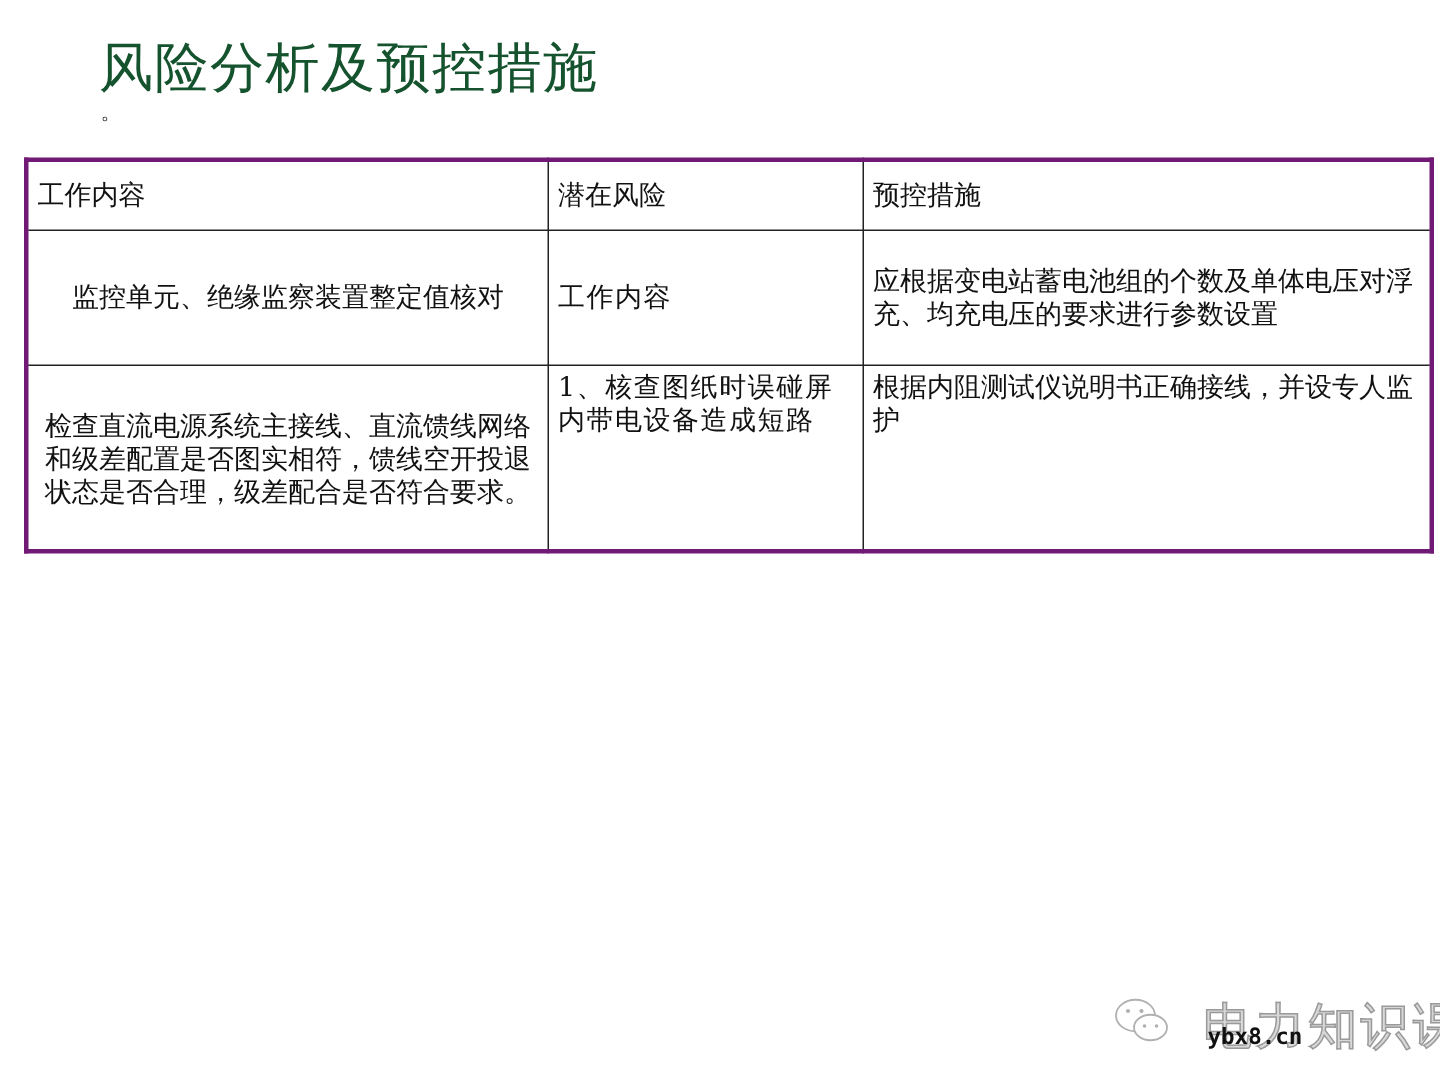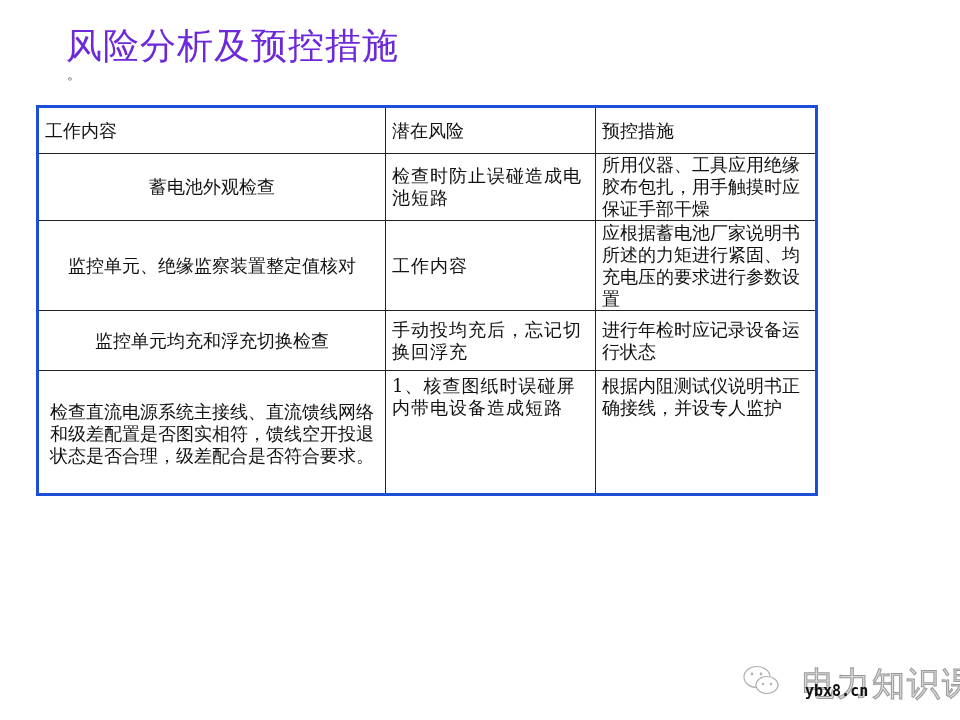--- a/index.html
+++ b/index.html
@@ -14,41 +14,40 @@
       overflow: hidden;
       font-family: "DejaVu Serif", "Liberation Serif", serif;
       color: #111;
     }
     .slide-title {
       position: absolute;
       left: 66px;
       top: 24px;
       font-size: 36px;
       line-height: 44px;
-      color: #6d28d9;
+      color: #14532d;
       font-family: "DejaVu Sans", "Liberation Sans", sans-serif;
       letter-spacing: 1px;
       white-space: nowrap;
     }
     .title-dot {
       position: absolute;
       left: 67px;
       top: 66px;
       font-size: 14px;
       color: #222;
     }
     table.risk-table {
       position: absolute;
       left: 16px;
       top: 105px;
-      width: 782px;
+      width: 940px;
       border-collapse: collapse;
-      border: 3px solid #1d4ed8;
+      border: 3px solid #701a75;
       table-layout: fixed;
-      margin-left: 20px;
     }
     table.risk-table td, table.risk-table th {
       border: 1px solid #222;
       font-size: 18px;
       line-height: 22px;
       font-weight: normal;
       padding: 0 6px;
       vertical-align: middle;
       word-break: break-all;
     }
@@ -121,34 +120,24 @@
     <col class="col3">
   </colgroup>
   <thead>
     <tr>
       <th class="h1">工作内容</th>
       <th class="h2">潜在风险</th>
       <th class="h3">预控措施</th>
     </tr>
   </thead>
   <tbody>
-    <tr class="r1">
-      <td class="c-work">蓄电池外观检查</td>
-      <td class="c-risk">检查时防止误碰造成电池短路</td>
-      <td class="c-measure">所用仪器、工具应用绝缘胶布包扎，用手触摸时应保证手部干燥</td>
-    </tr>
     <tr class="r4">
       <td class="c-work">监控单元、绝缘监察装置整定值核对</td>
       <td class="c-risk">工作内容</td>
-      <td class="c-measure">应根据蓄电池厂家说明书所述的力矩进行紧固、均充电压的要求进行参数设置</td>
-    </tr>
-    <tr class="r5">
-      <td class="c-work">监控单元均充和浮充切换检查</td>
-      <td class="c-risk">手动投均充后，忘记切换回浮充</td>
-      <td class="c-measure">进行年检时应记录设备运行状态</td>
+      <td class="c-measure">应根据变电站蓄电池组的个数及单体电压对浮充、均充电压的要求进行参数设置</td>
     </tr>
     <tr class="r6">
       <td class="c-work">检查直流电源系统主接线、直流馈线网络和级差配置是否图实相符，馈线空开投退状态是否合理，级差配合是否符合要求。</td>
       <td class="c-risk">1、核查图纸时误碰屏内带电设备造成短路</td>
       <td class="c-measure">根据内阻测试仪说明书正确接线，并设专人监护</td>
     </tr>
   </tbody>
 </table>
 
 <div class="watermark">

